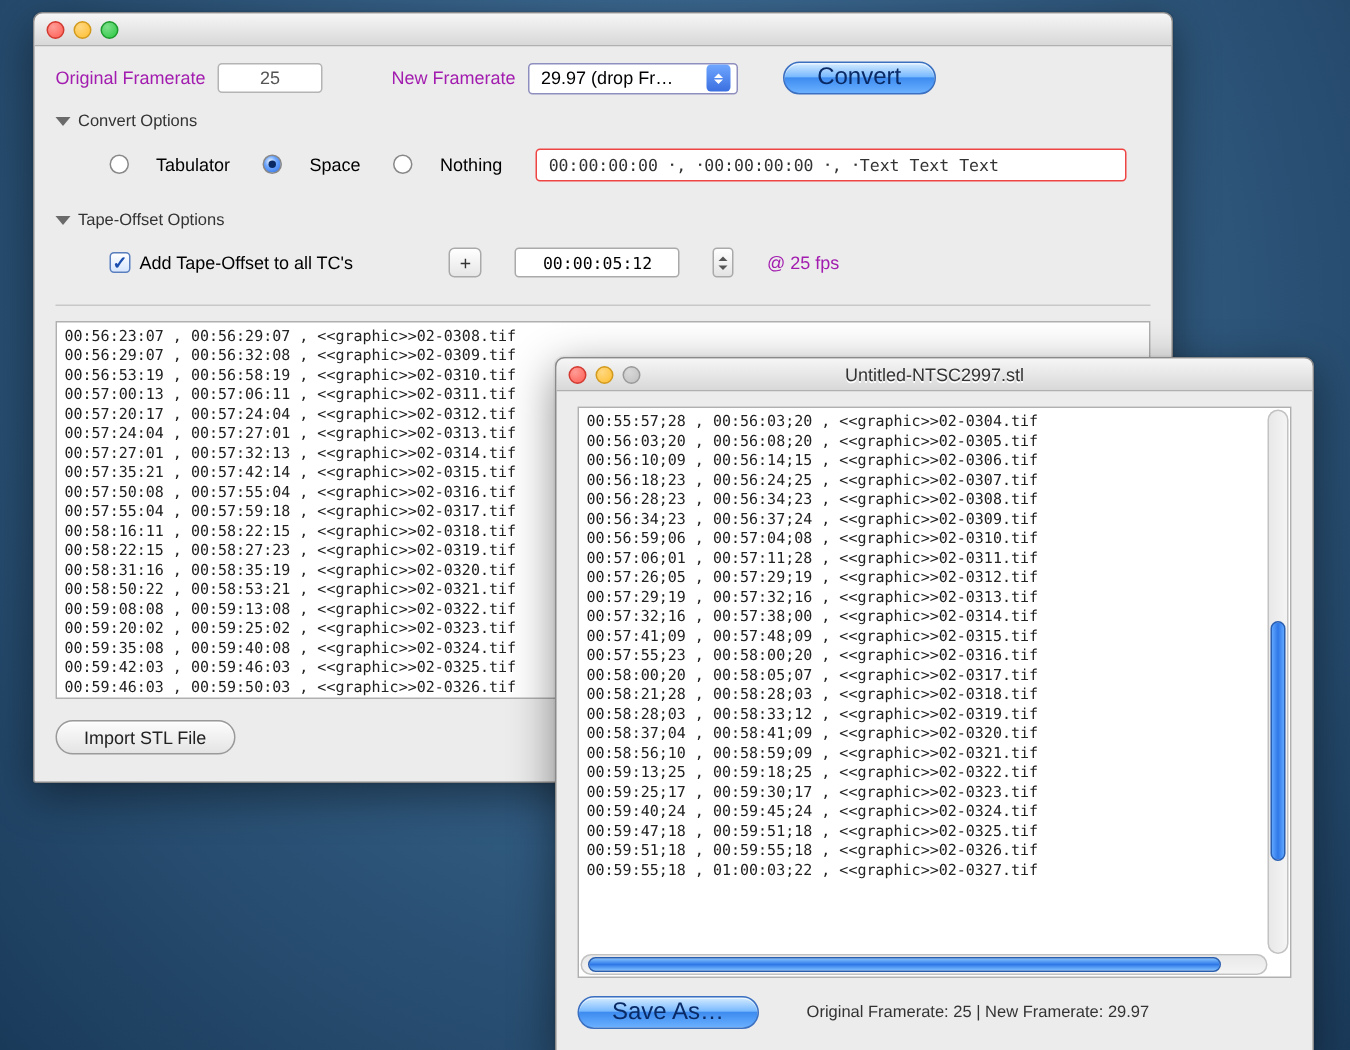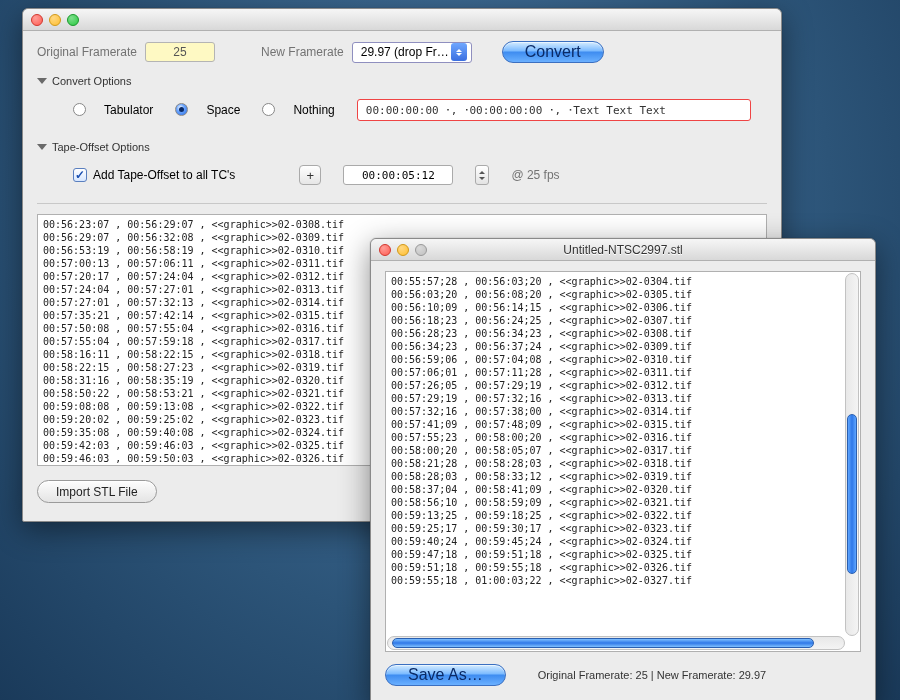--- a/index.html
+++ b/index.html
@@ -35,31 +35,31 @@
 .tb-min   { --c:#ffbe2f; border-color:#d19a1e;}
 .tb-zoom  { --c:#29c940; border-color:#1f9a30;}
 .tb-inactive { --c:#c0c0c0; border-color:#9a9a9a;}
 .titletext {
   position:absolute; left:0; right:0; text-align:center;
   font-size:12px; color:#333;
   text-shadow:0 1px #fff;
 }
 .win-body { padding: 10px 14px; }
 .row { display:flex; align-items:center; gap:8px; }
-.label { color:#737373; font-size:12px; }
+.label { color:#a21caf; font-size:12px; }
 .ro-field {
-  width:70px; height:20px; background:#fef9c3;
+  width:70px; height:20px; background:#ffffff;
   border:1px solid #b4b4b4; border-radius:3px;
   display:inline-flex; align-items:center; justify-content:center;
   color:#555; font-size:12px;
 }
 .popup {
   height:21px; display:inline-flex; align-items:center;
   background:#fff; border:1px solid #8f8fbf; border-radius:3px;
-  padding:0 4px 0 8px; font-size:12px; gap:2px;
+  padding:0 4px 0 8px; font-size:12px; gap:22px;
 }
 .popup-arrows {
   width:16px; height:18px;
   background:linear-gradient(#6fa7ff,#3b6fe0);
   border-radius:3px; display:flex; flex-direction:column;
   align-items:center; justify-content:center; gap:0;
 }
 .popup-arrows::before,.popup-arrows::after{
   content:""; width:0;height:0;border:3px solid transparent;
 }

